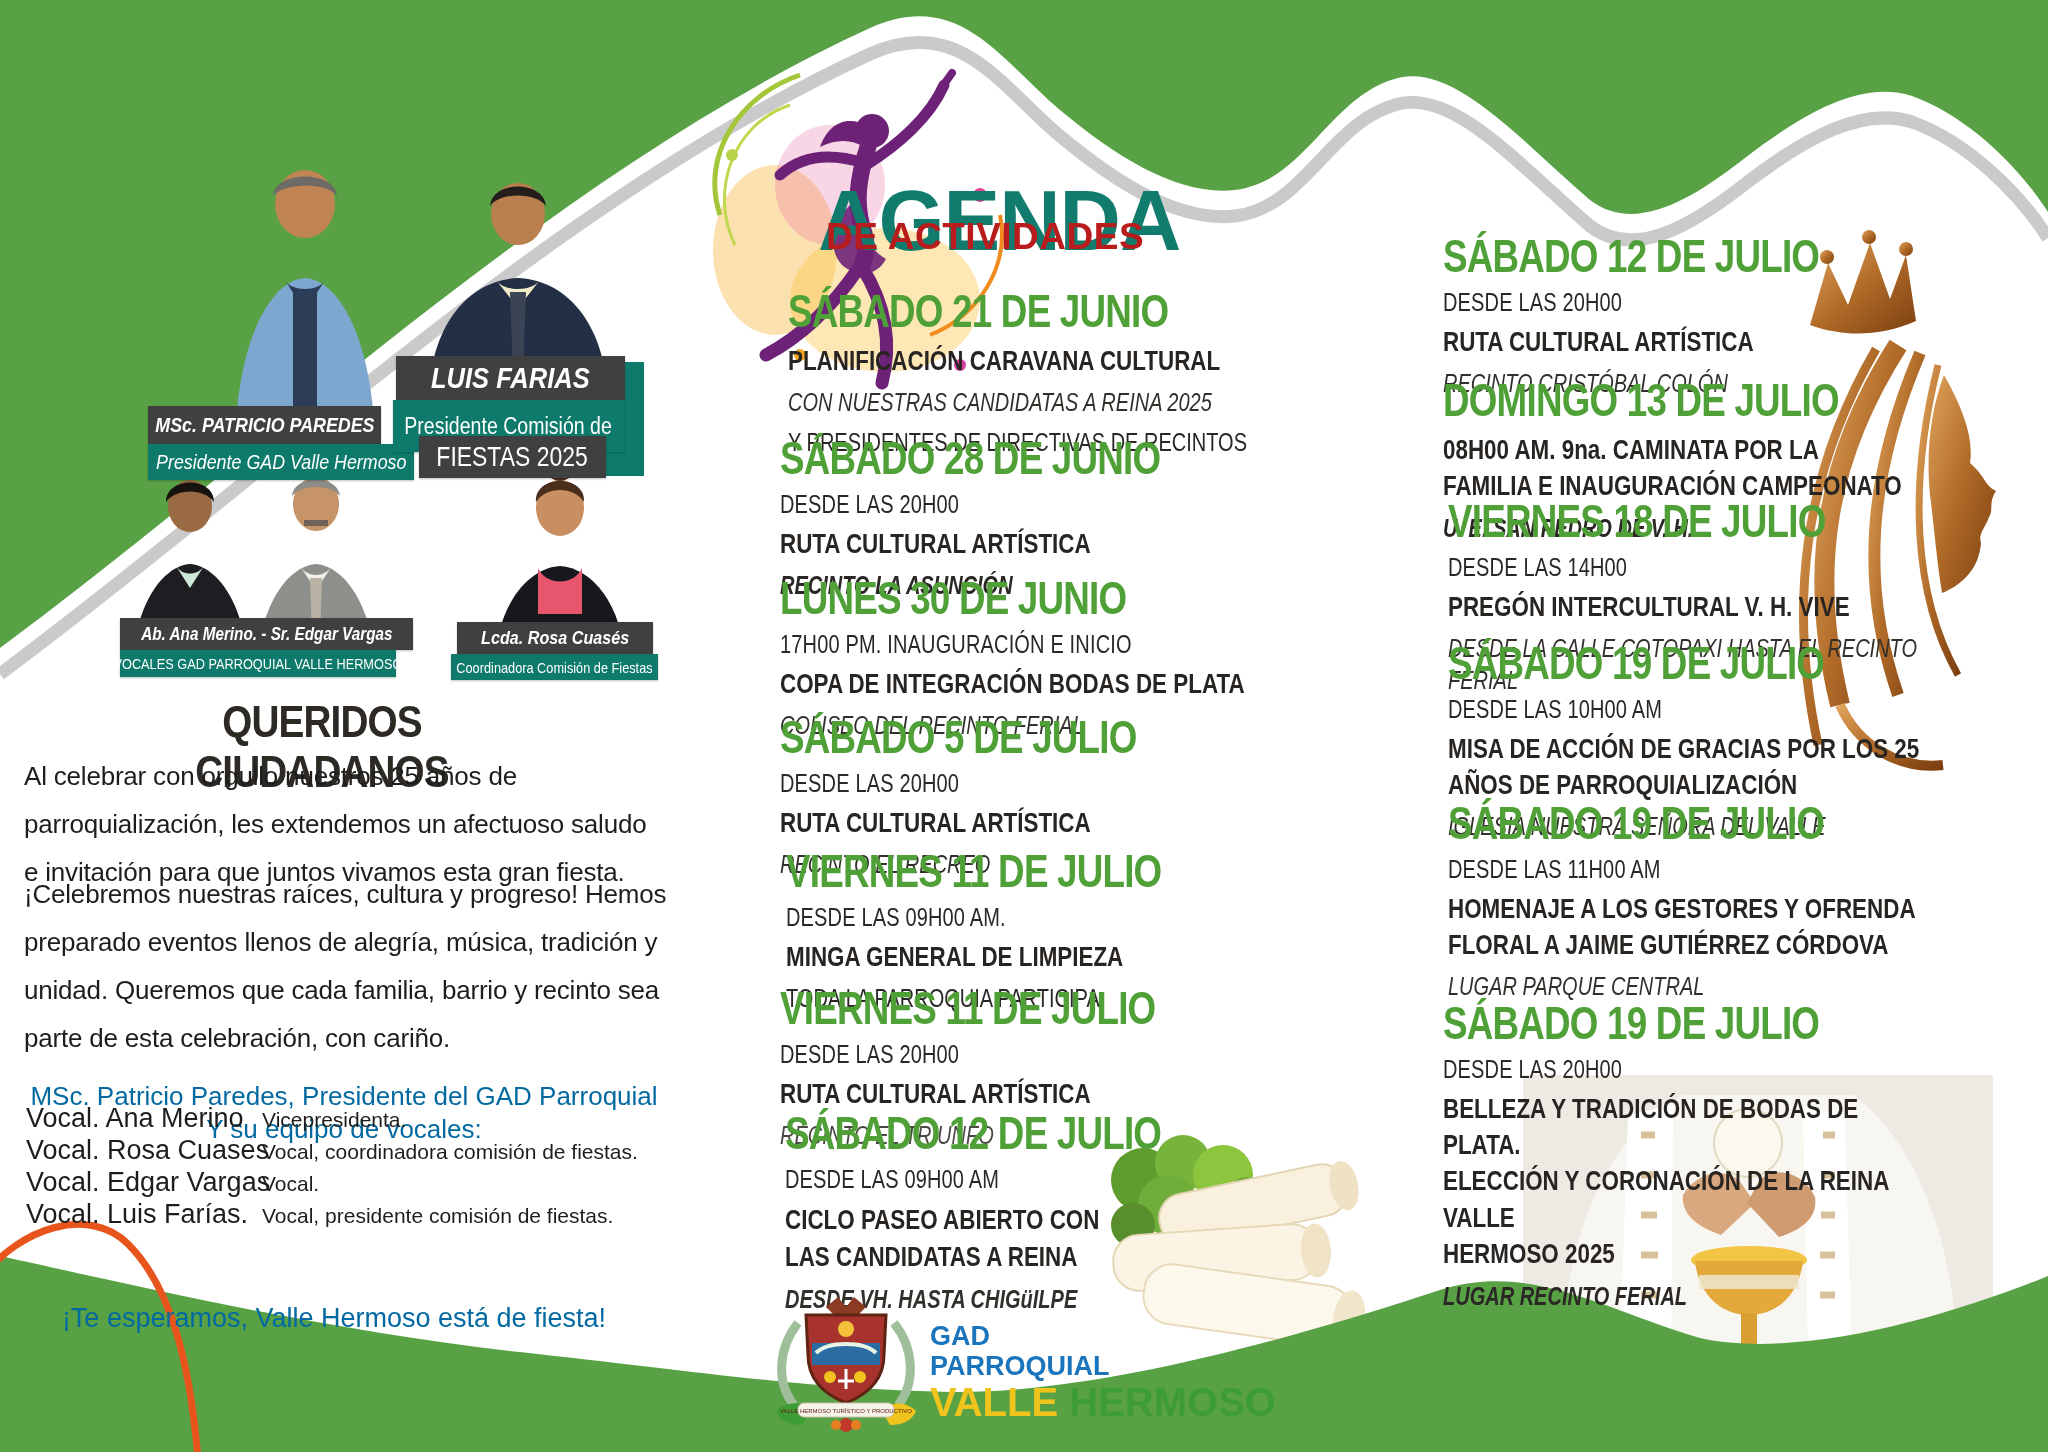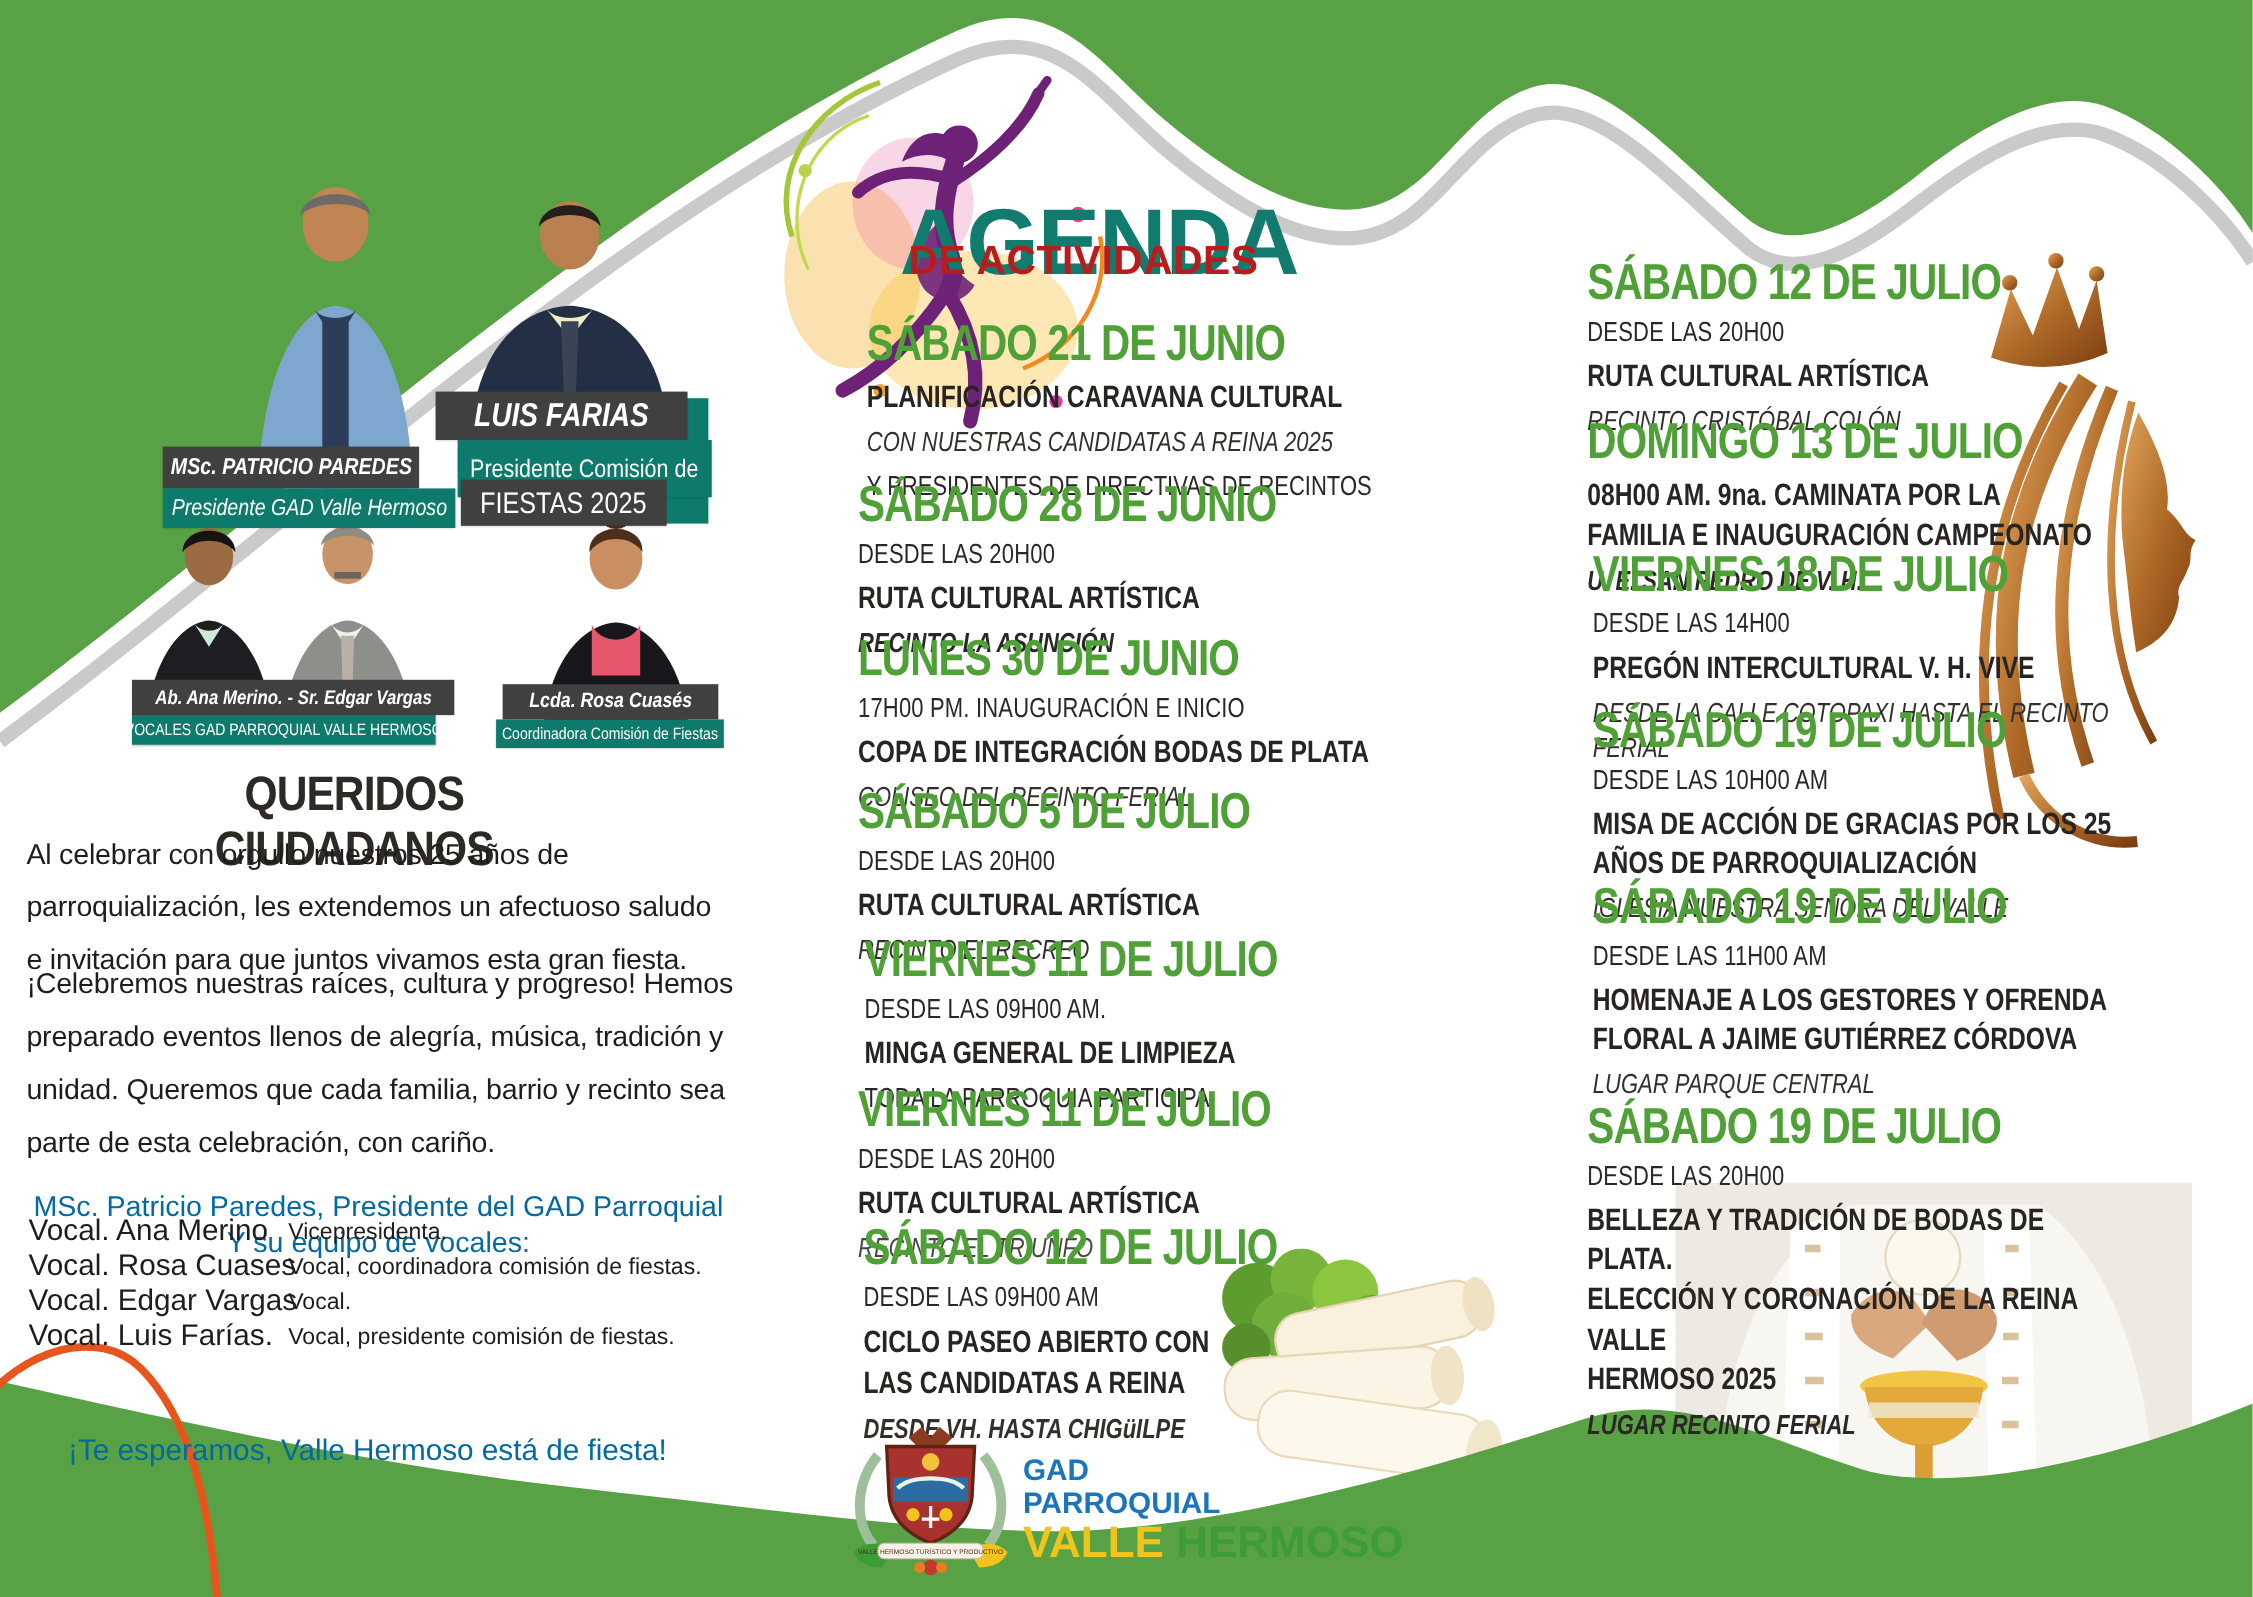--- a/index.html
+++ b/index.html
@@ -170,21 +170,21 @@
 <div class="abs lbl lbl-green" style="left:148px;top:406px;width:233px;height:38px">
   <span class="lbsq" style="font-size:21px">MSc. PATRICIO PAREDES</span>
 </div>
 <div class="abs lbl lbl-teal" style="left:148px;top:444px;width:266px;height:36px">
   <span class="lbsq" style="font-size:21px">Presidente GAD Valle Hermoso</span>
 </div>
 <div class="abs" style="left:604px;top:362px;width:40px;height:114px;background:#0e7a6b"></div>
 <div class="abs lbl lbl-green" style="left:396px;top:356px;width:229px;height:44px">
   <span class="lbsq" style="font-size:30px">LUIS FARIAS</span>
 </div>
-<div class="abs lbl lbl-teal ni" style="left:416px;top:400px;width:231px;height:52px">
+<div class="abs lbl lbl-teal ni" style="left:393px;top:400px;width:231px;height:52px">
   <span class="lbsq" style="font-size:23px">Presidente Comisión de</span>
 </div>
 <div class="abs lbl lbl-green ni" style="left:419px;top:436px;width:187px;height:42px">
   <span class="lbsq" style="font-size:27px">FIESTAS 2025</span>
 </div>
 <div class="abs lbl lbl-green" style="left:120px;top:618px;width:293px;height:32px">
   <span class="lbsq" style="font-size:18px">Ab. Ana Merino. - Sr. Edgar Vargas</span>
 </div>
 <div class="abs lbl lbl-teal ni" style="left:120px;top:650px;width:276px;height:27px">
   <span class="lbsq" style="font-size:15px">VOCALES  GAD PARROQUIAL VALLE HERMOSO</span>

